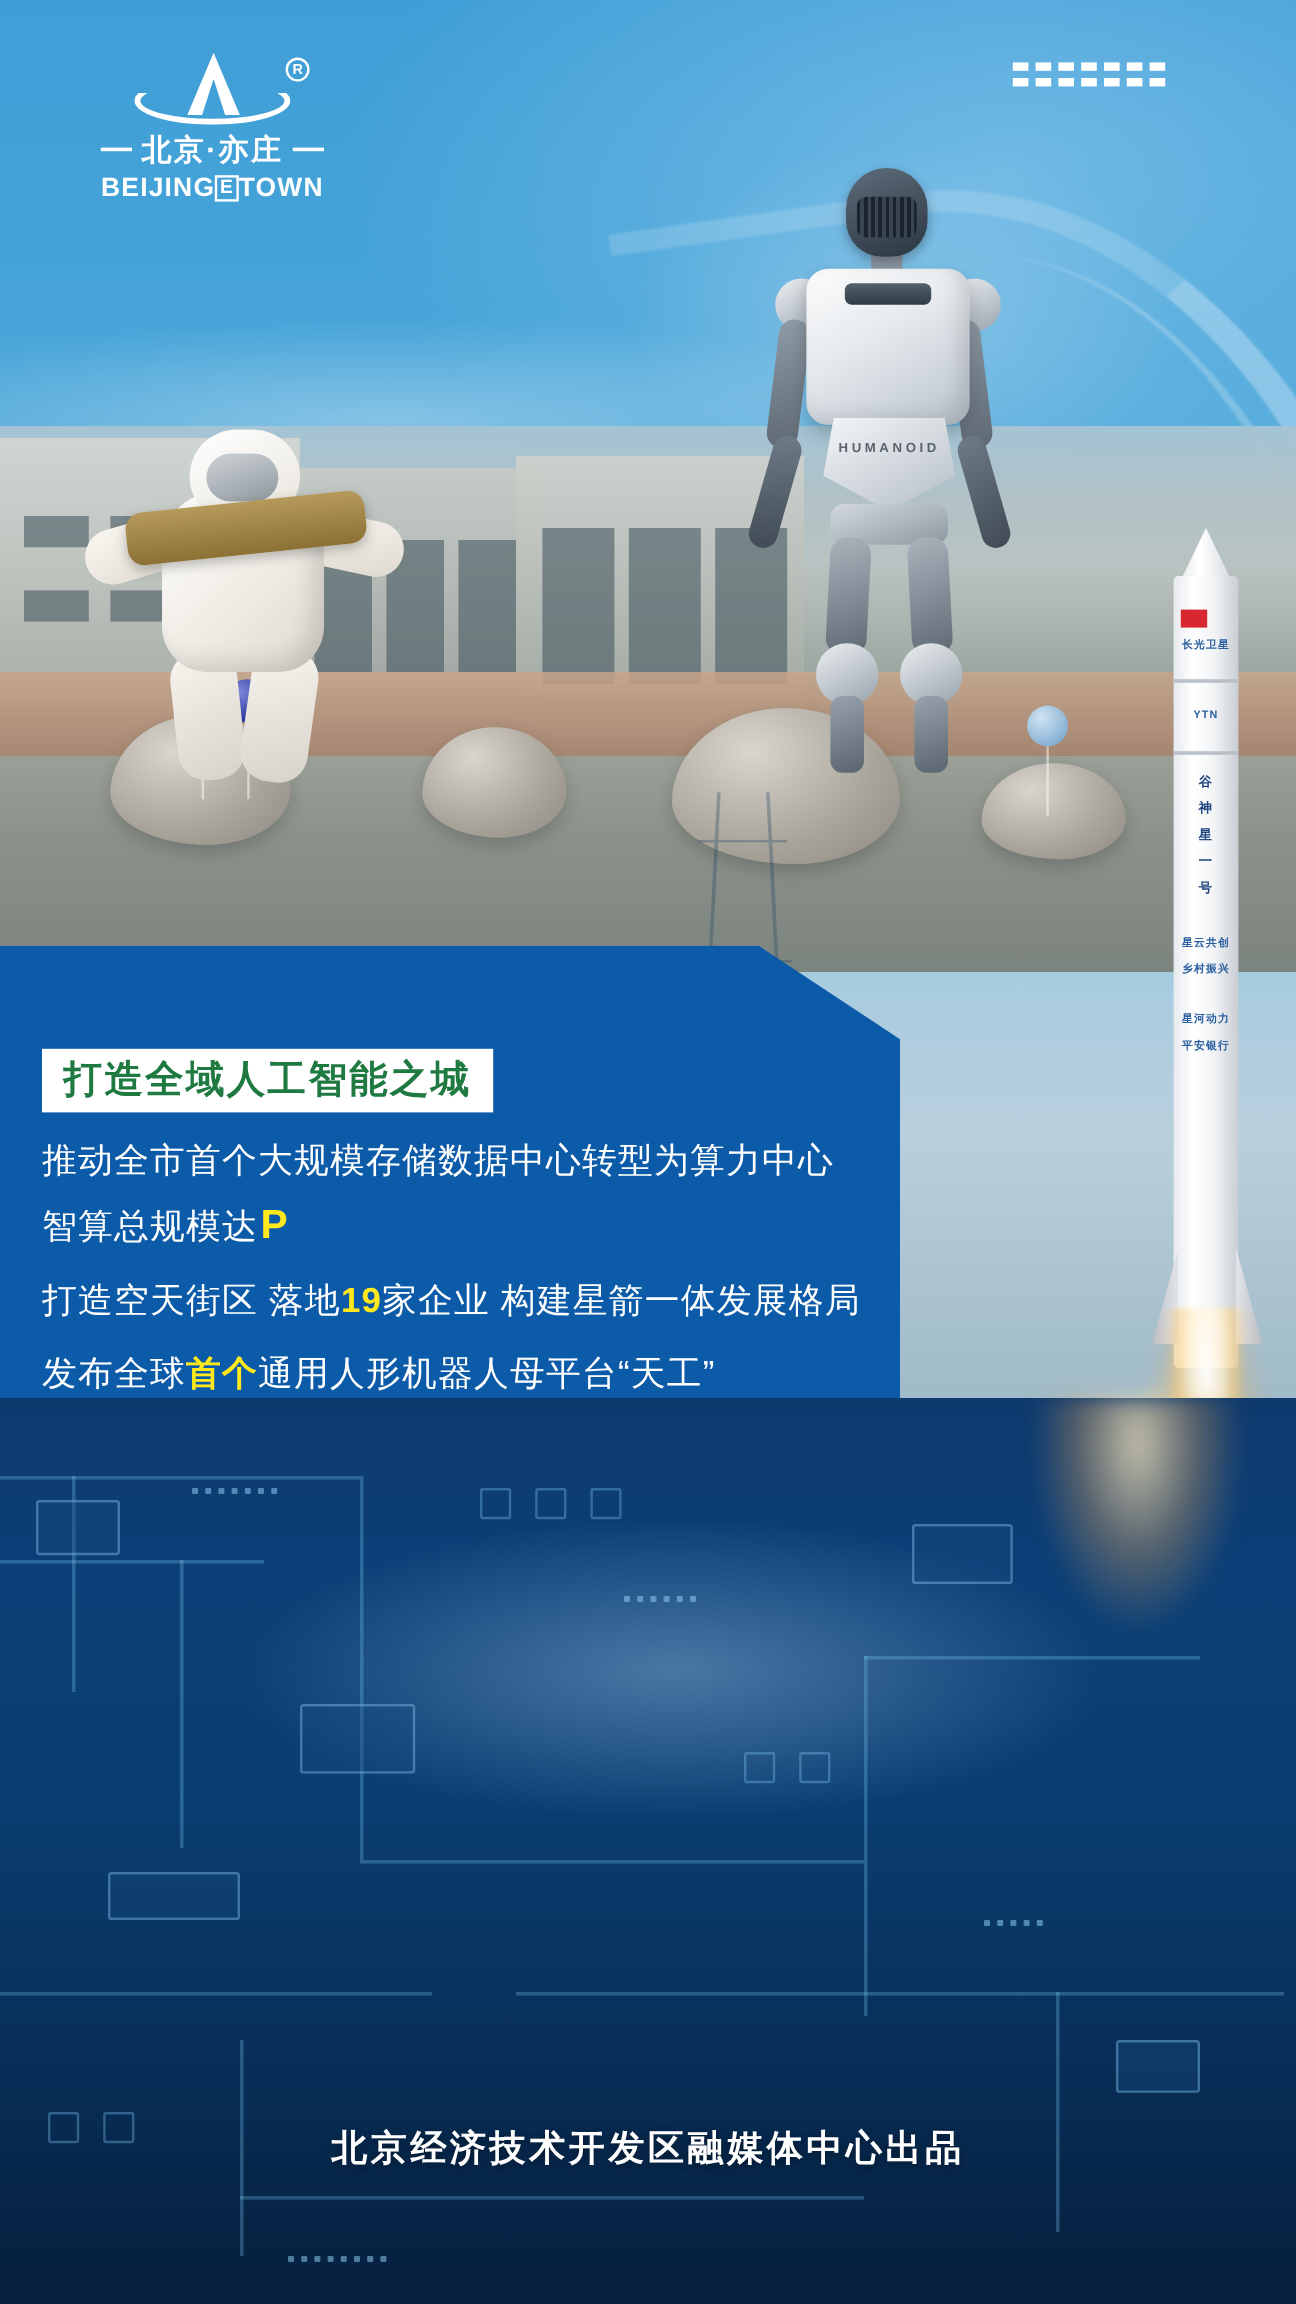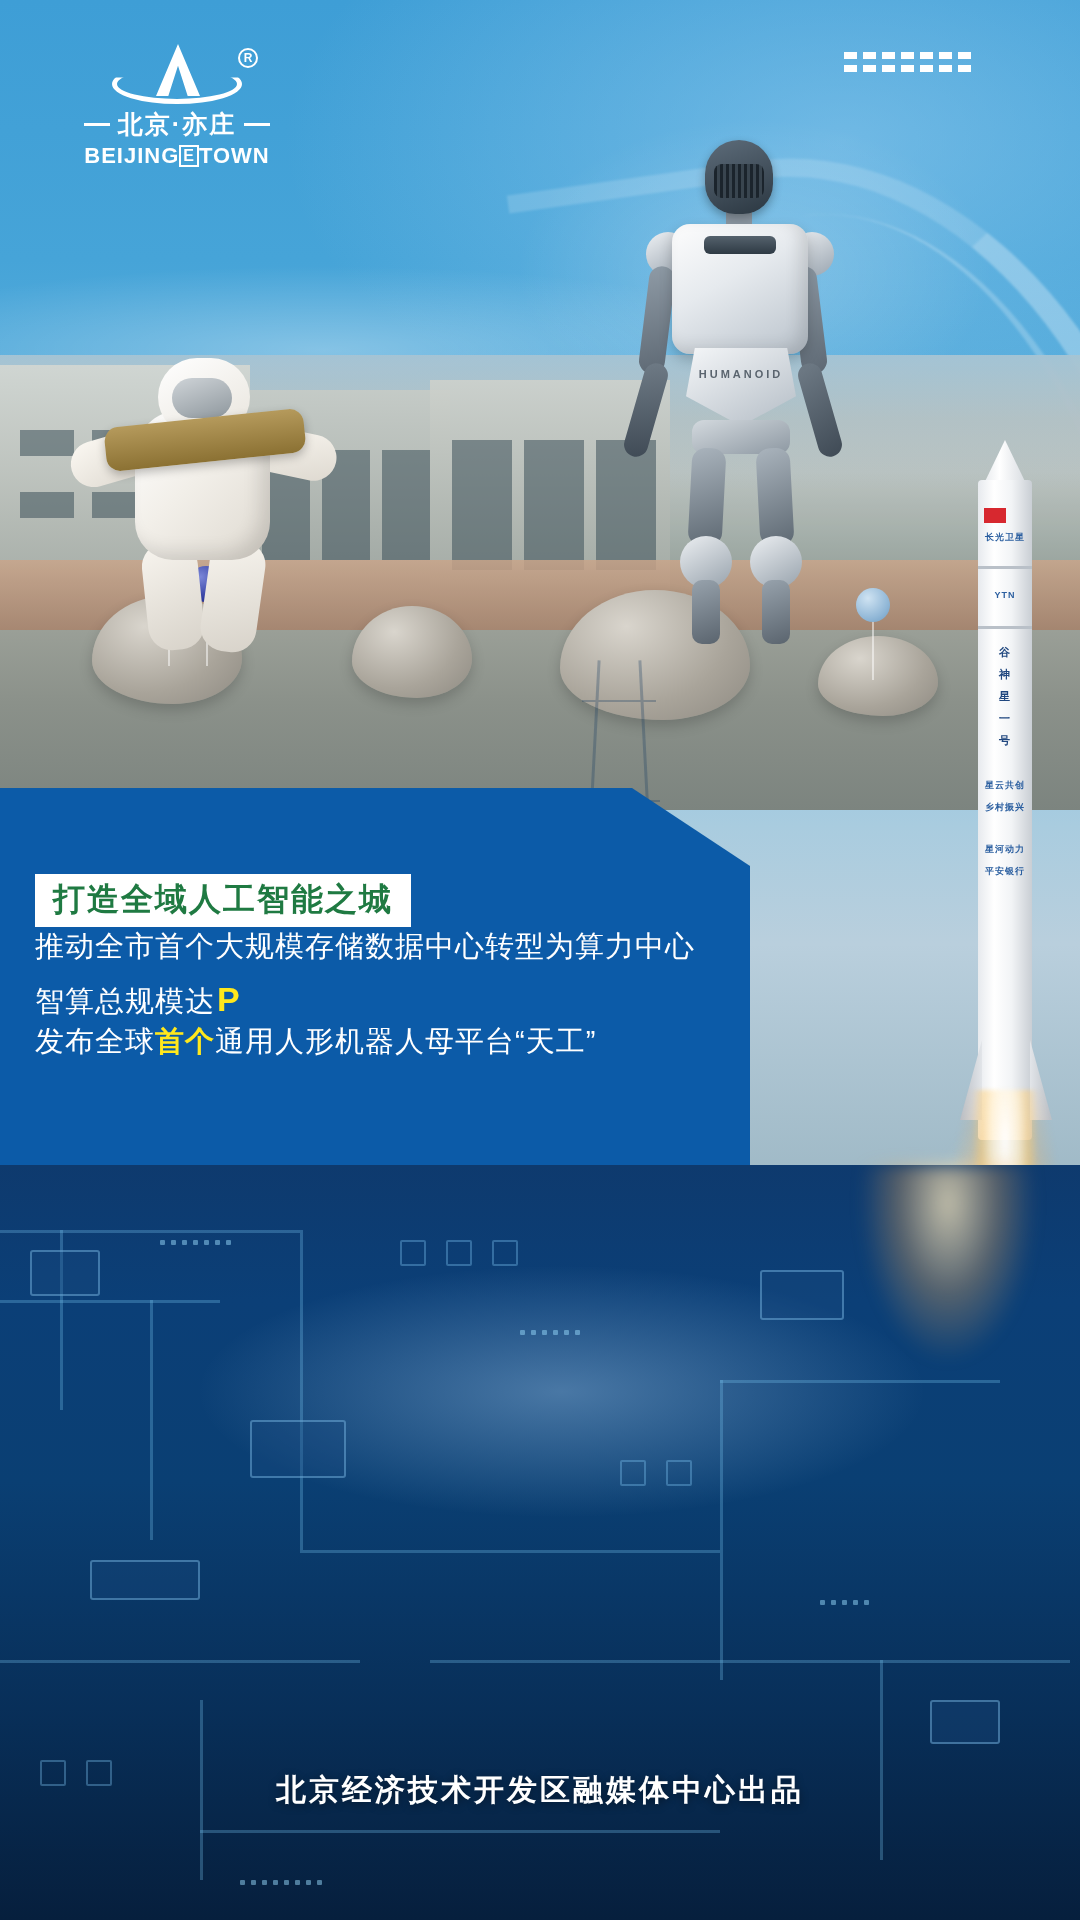--- a/index.html
+++ b/index.html
@@ -236,21 +236,21 @@
   .panel-inner { position:absolute; left:35px; top:0; width:700px; }
 
   .headline-chip {
     display:inline-block; background:#ffffff; color:#1f7a42;
     font-size:32px; font-weight:700; letter-spacing:2px;
     padding:8px 18px 10px 18px; margin-top:86px;
     line-height:1.1;
   }
   .body-line {
     color:#ffffff; font-size:29px; letter-spacing:1px; line-height:1.35;
-    white-space:nowrap;
+    margin-top:22px; white-space:nowrap;
   }
   .big-line {
     display:flex; align-items:baseline; margin-top:14px; white-space:nowrap;
   }
   .big-line .lbl { color:#ffffff; font-size:29px; letter-spacing:1px; }
   .big-line .num {
     color:#ffe81c; font-size:92px; font-weight:800; line-height:.92;
     letter-spacing:-1px; margin-left:4px;
   }
   .big-line .unit {
@@ -468,20 +468,21 @@
     <div class="panel-inner">
       <div class="headline-chip">打造全域人工智能之城</div>
 
       <div class="body-line">推动全市首个大规模存储数据中心转型为算力中心</div>
 
       <div class="big-line">
         <span class="lbl">智算总规模达</span>
         <span class="unit">P</span>
       </div>
 
+      <div class="body-line"><span>打造空天街区 落地</span><span class="hl">19</span><span>家企业 构建星箭一体发展格局</span></div>
 
       <div class="body-line"><span>发布全球</span><span class="hl">首个</span><span>通用人形机器人母平台“天工”</span></div>
     </div>
   </div>
 
   <div class="circuit"></div>
   <div class="flame-bottom"></div>
 
   <div class="trace" style="left:0;    top:1230px; width:300px; height:3px;"></div>
   <div class="trace" style="left:0;    top:1300px; width:220px; height:3px;"></div>

